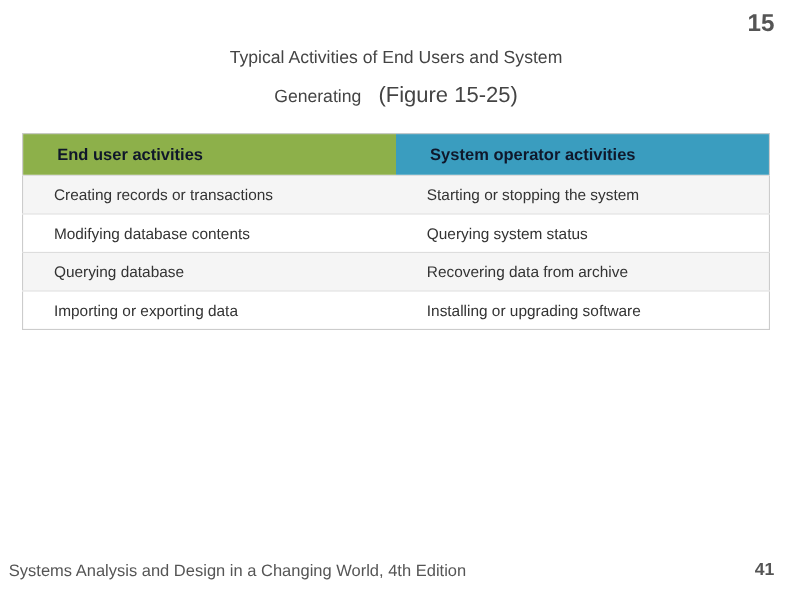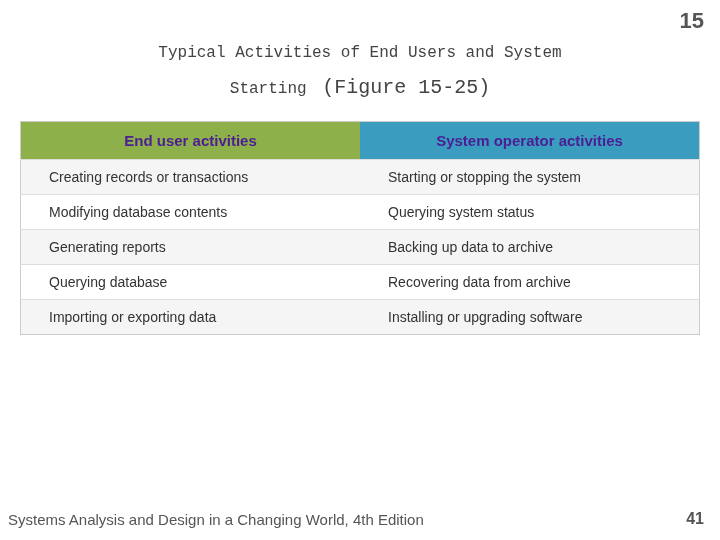--- a/index.html
+++ b/index.html
@@ -30,39 +30,38 @@
       font-size: 28px;
       font-weight: bold;
       color: #222;
       line-height: 1.3;
     }
 
     .title-area h1 span {
       font-size: 16px;
       font-weight: normal;
       color: #444;
-      font-family: Liberation Mono, monospace;
     }
 
     .table-container {
       margin: 0 20px;
     }
 
     table {
       width: 100%;
       border-collapse: collapse;
       border: 1px solid #ccc;
     }
 
     thead tr th {
-      padding: 10px 14px;
+      padding: 10px 31px;
       font-size: 15px;
       font-weight: bold;
-      color: #4c1d95;
-      text-align: center;
+      color: #0f172a;
+      text-align: left;
     }
 
     th.end-user-header {
       background-color: #8db04a;
       width: 50%;
     }
 
     th.sys-op-header {
       background-color: #3a9dbf;
       width: 50%;
@@ -102,21 +101,21 @@
     }
   </style>
 </head>
 <body>
 
 <div class="page-number">15</div>
 
 <div class="title-area">
   <h1>
     <span>Typical Activities of End Users and System</span><br>
-    <span>Starting</span>
+    <span>Generating</span>
     &nbsp;<span style="font-size:20px;font-weight:normal;color:#444;">(Figure 15-25)</span>
   </h1>
 </div>
 
 <div class="table-container">
   <table>
     <thead>
       <tr>
         <th class="end-user-header">End user activities</th>
         <th class="sys-op-header">System operator activities</th>
@@ -125,24 +124,20 @@
     <tbody id="table-body">
     <tr>
           <td>Creating records or transactions</td>
           <td>Starting or stopping the system</td>
         </tr>
         <tr>
           <td>Modifying database contents</td>
           <td>Querying system status</td>
         </tr>
         <tr>
-          <td>Generating reports</td>
-          <td>Backing up data to archive</td>
-        </tr>
-        <tr>
           <td>Querying database</td>
           <td>Recovering data from archive</td>
         </tr>
         <tr>
           <td>Importing or exporting data</td>
           <td>Installing or upgrading software</td>
         </tr>
       </tbody>
   </table>
 </div>

